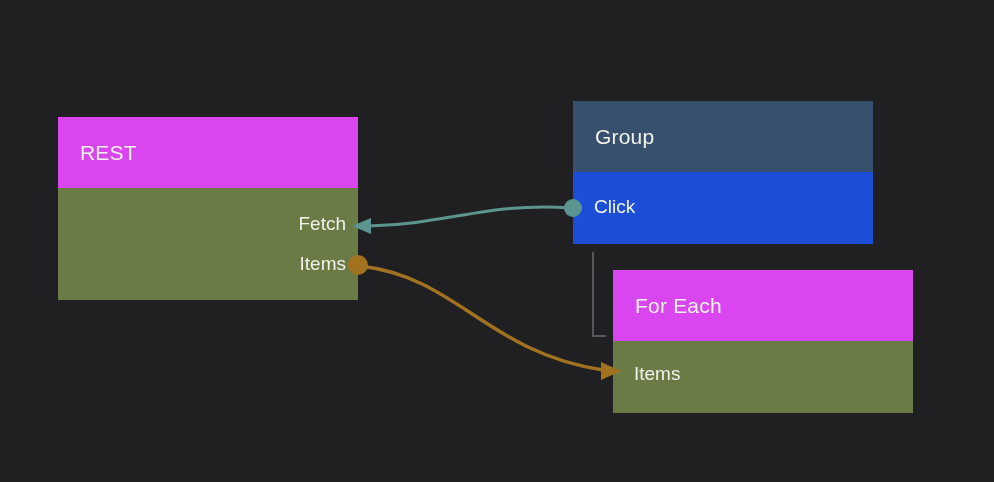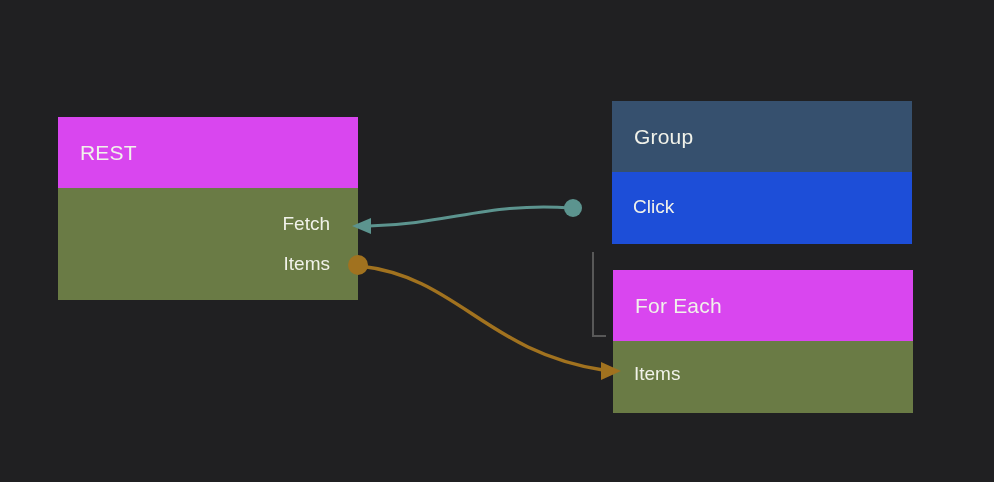--- a/index.html
+++ b/index.html
@@ -14,21 +14,21 @@
     width: 994px; height: 482px;
     background: #202022;
   }
   .node {
     position: absolute;
     width: 300px;
     color: #F1F2EA;
     z-index: 1;
   }
   #node-rest    { left: 58px;  top: 117px; height: 183px; }
-  #node-group   { left: 573px; top: 101px; height: 143px; margin-left: 39px; }
+  #node-group   { left: 573px; top: 101px; height: 143px; }
   #node-foreach { left: 613px; top: 270px; height: 143px; }
 
   .node-header {
     height: 71px;
     display: flex;
     align-items: center;
     padding-left: 22px;
     font-size: 21px;
     letter-spacing: 0.2px;
   }
@@ -42,21 +42,21 @@
   #node-rest    .node-body { padding-top: 16px; }
   #node-group   .node-body { padding-top: 15px; }
   #node-foreach .node-body { padding-top: 13px; }
 
   .port-row {
     height: 40px;
     display: flex;
     align-items: center;
     font-size: 19px;
   }
-  .port-row.right { justify-content: flex-end; padding-right: 28px; }
+  .port-row.right { justify-content: flex-end; padding-right: 12px; }
   .port-row.left  { justify-content: flex-start; padding-left: 21px; }
 
   svg.wires {
     position: absolute;
     left: 0; top: 0;
     width: 994px; height: 482px;
     z-index: 5;
     pointer-events: none;
   }
 </style>

